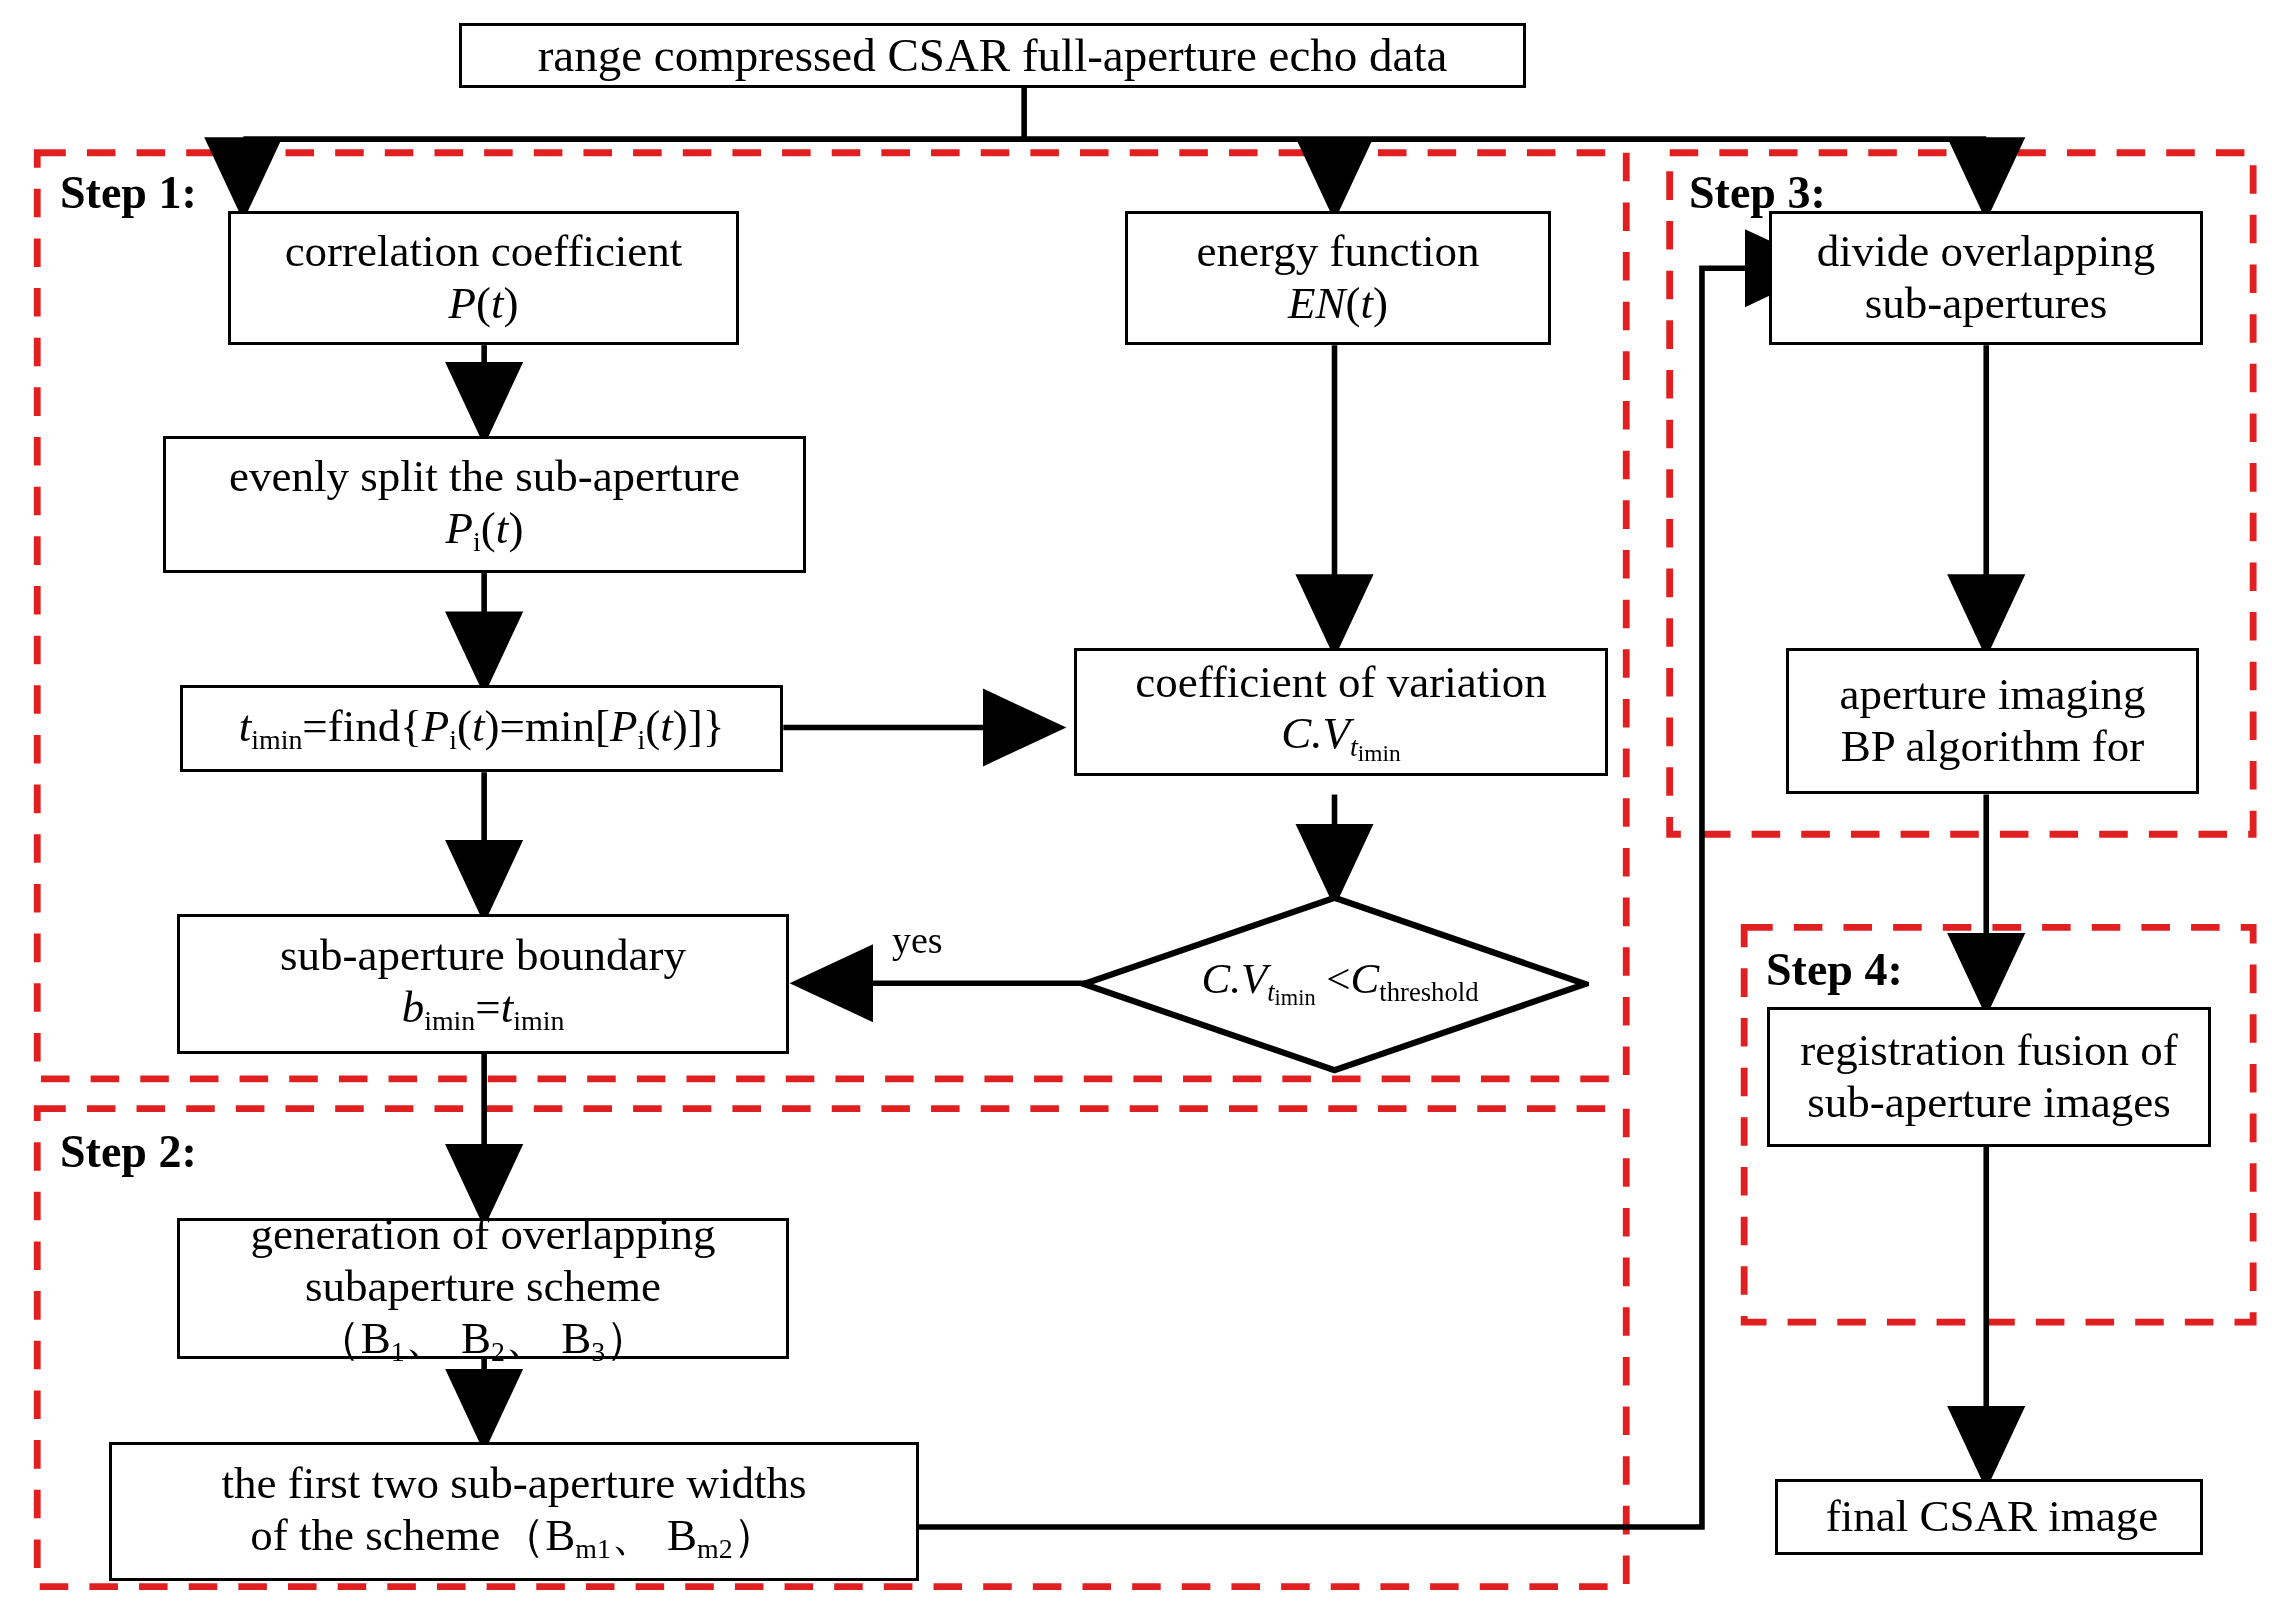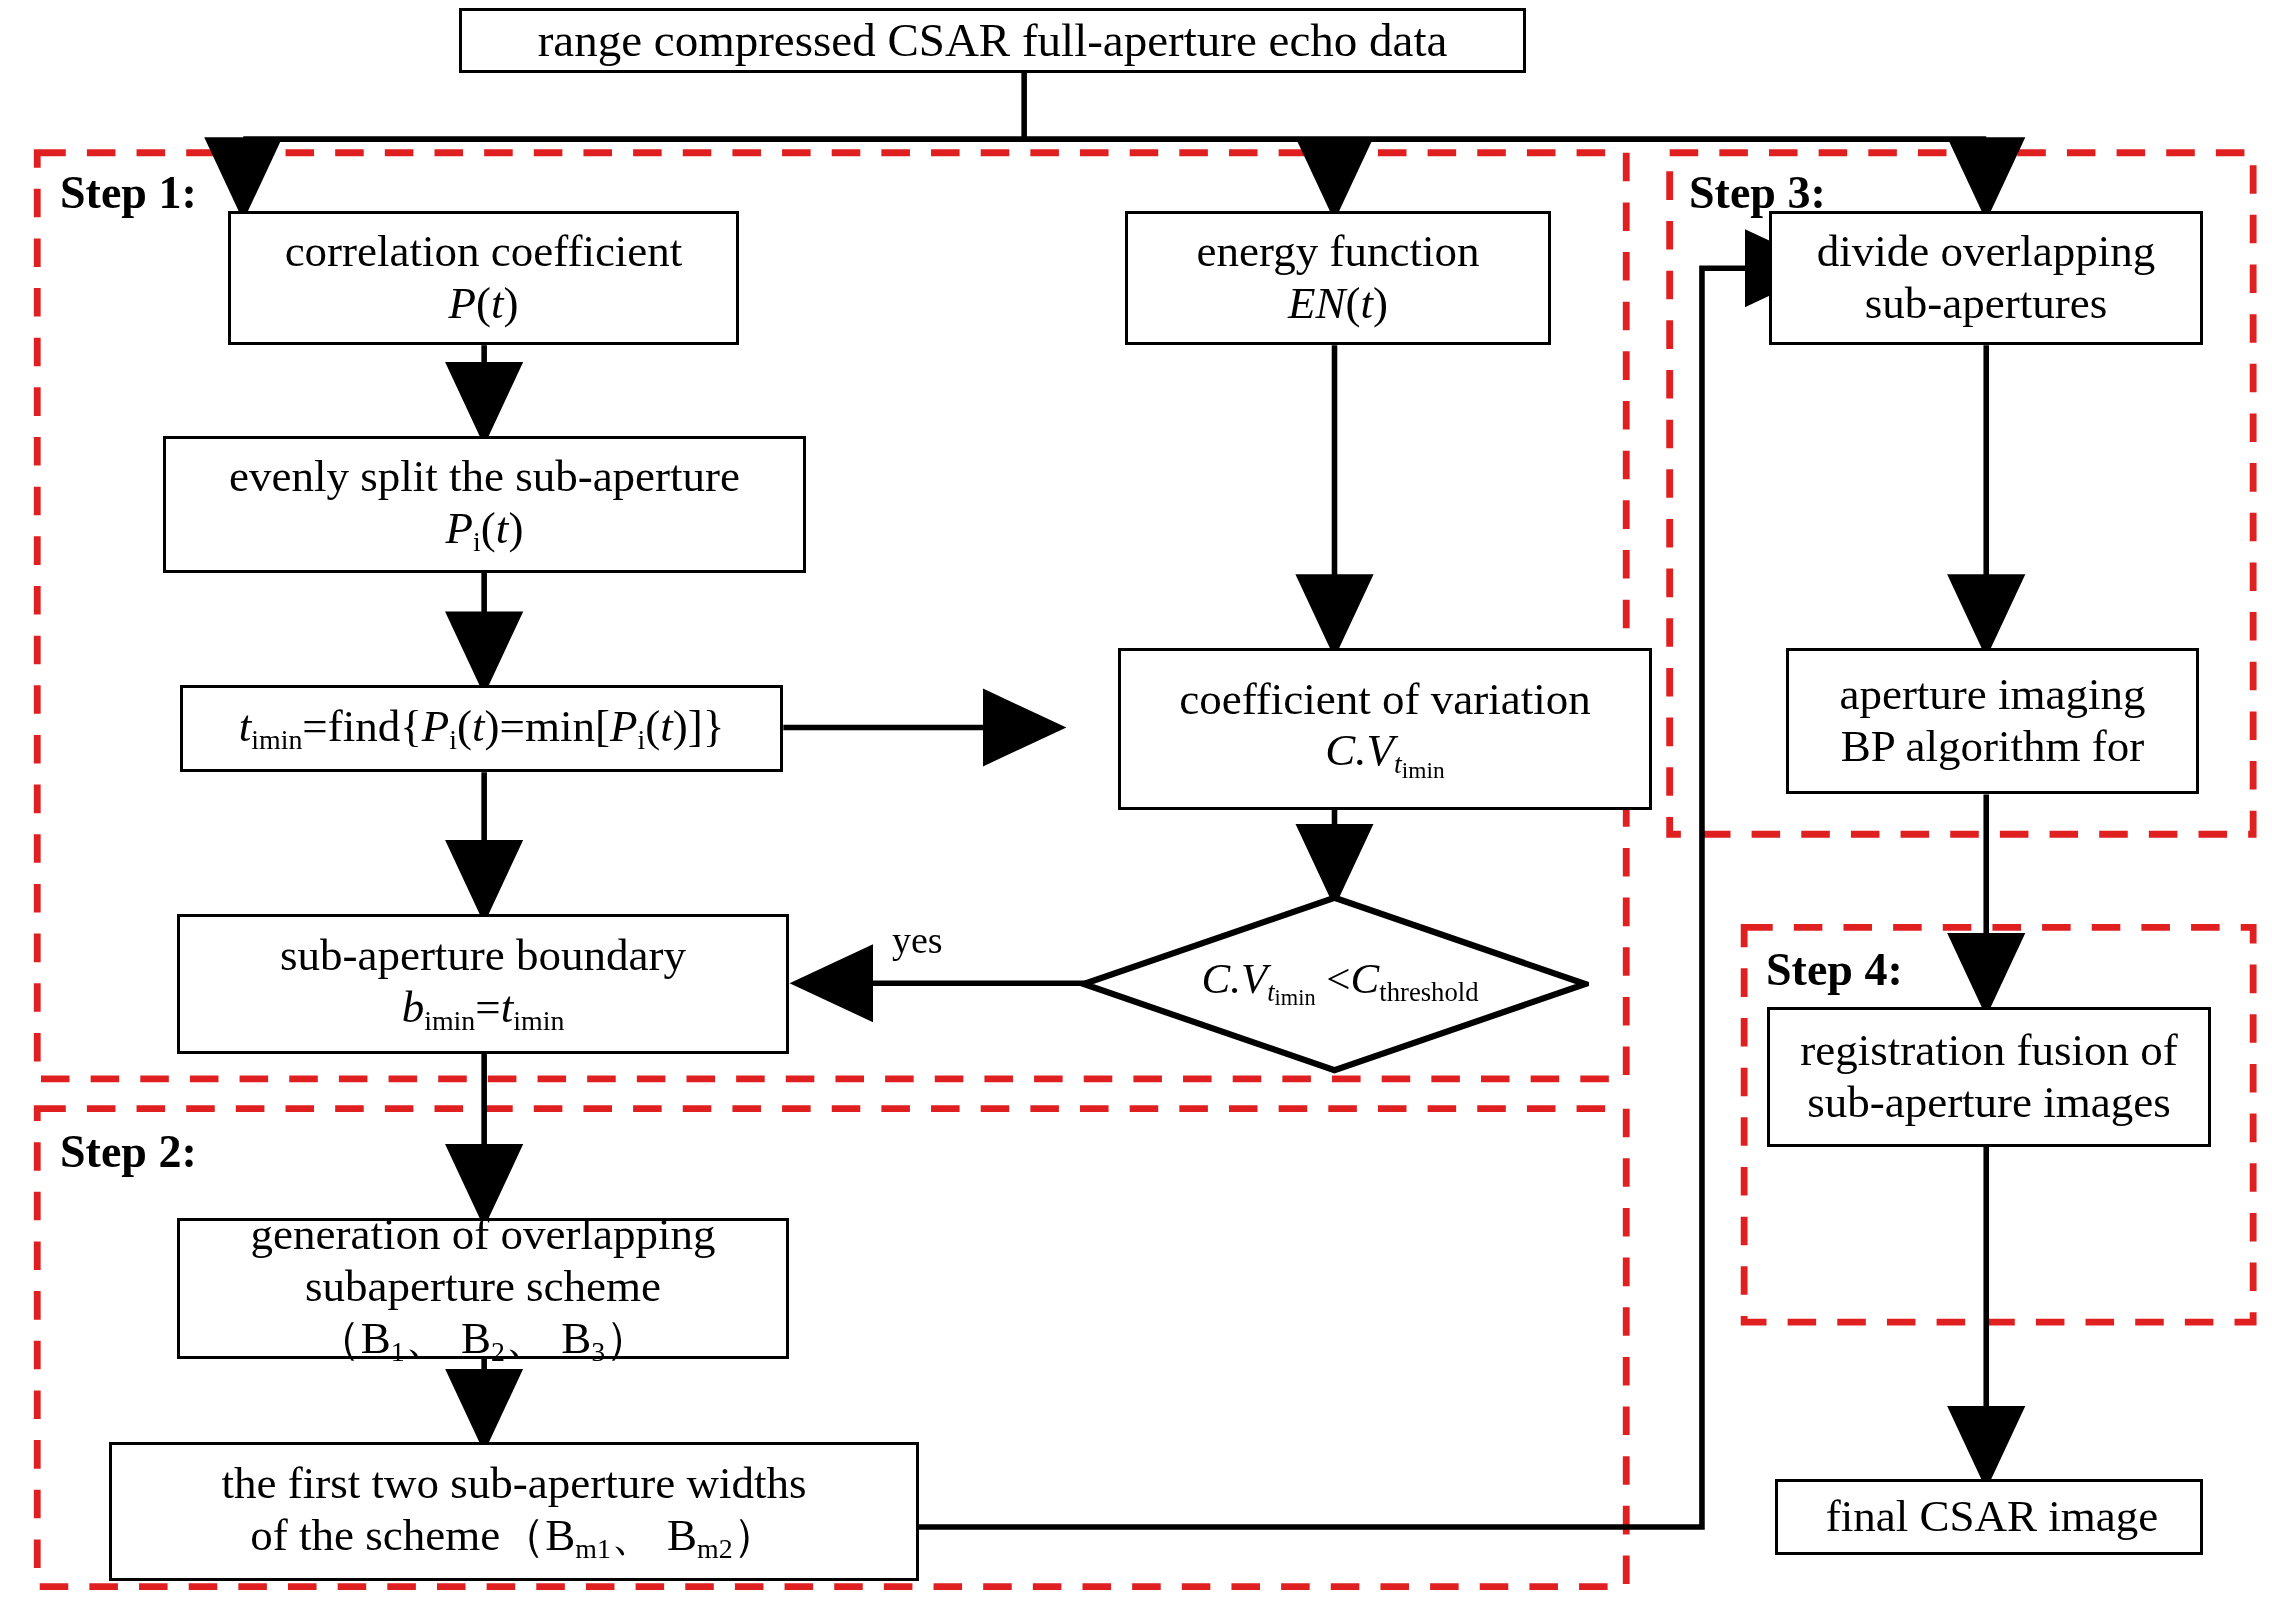--- a/index.html
+++ b/index.html
@@ -68,21 +68,21 @@
 
     <path d="M1385,2460 L2742,2460 L2742,432 L2928,432" stroke="#000" stroke-width="9" fill="none" marker-end="url(#ahL)"></path>
 
     <g stroke="#000" stroke-width="9" fill="none">
       <path d="M3200,556 L3200,1042" marker-end="url(#ahL)"></path>
       <path d="M3200,1280 L3200,1620" marker-end="url(#ahL)"></path>
       <path d="M3200,1848 L3200,2382" marker-end="url(#ahL)"></path>
     </g>
   </svg>
 
-  <div class="node" style="left:459px;top:8px;width:1067px;height:65px;">
+  <div class="node" style="left:459px;top:23px;width:1067px;height:65px;">
     <span class="ln fs-lg">range compressed CSAR full-aperture echo data</span>
   </div>
 
   <div class="node" style="left:228px;top:211px;width:511px;height:134px;">
     <span class="ln fs-md">correlation coefficient</span>
     <span class="ln fs-md"><i class="it">P</i>(<i class="it">t</i>)</span>
   </div>
 
   <div class="node" style="left:163px;top:436px;width:643px;height:137px;font-family:Liberation Serif, serif;">
     <span class="ln fs-md">evenly split the sub-aperture</span>
@@ -96,21 +96,21 @@
   <div class="node" style="left:177px;top:914px;width:612px;height:140px;">
     <span class="ln fs-md">sub-aperture boundary</span>
     <span class="ln fs-md"><i class="it">b</i><span class="sub-i">imin</span>=<i class="it">t</i><span class="sub-i">imin</span></span>
   </div>
 
   <div class="node" style="left:1125px;top:211px;width:426px;height:134px;">
     <span class="ln fs-md">energy function</span>
     <span class="ln fs-md"><i class="it">EN</i>(<i class="it">t</i>)</span>
   </div>
 
-  <div class="node" style="left:1074px;top:648px;width:534px;height:162px;margin-left:44px;">
+  <div class="node" style="left:1074px;top:648px;width:534px;height:128px;">
     <span class="ln fs-md">coefficient of variation</span>
     <span class="ln fs-md"><i class="it">C.V</i><span class="sub-it">t</span><span class="deepsub">imin</span></span>
   </div>
 
   <svg style="position:absolute;left:1080px;top:894px;width:509px;height:180px;" viewBox="0 0 820 290">
     <polygon points="410,6 814,145 410,284 6,145" fill="#fff" stroke="#000" stroke-width="10"></polygon>
   </svg>
   <div class="diamondtext" style="left:1154px;top:954px;width:372px;">
     <span><i class="it">C.V</i><span class="sub-it">t</span><span class="deepsub">imin</span> &lt;<i class="it">C</i><span class="sub-i">threshold</span></span>
   </div>

